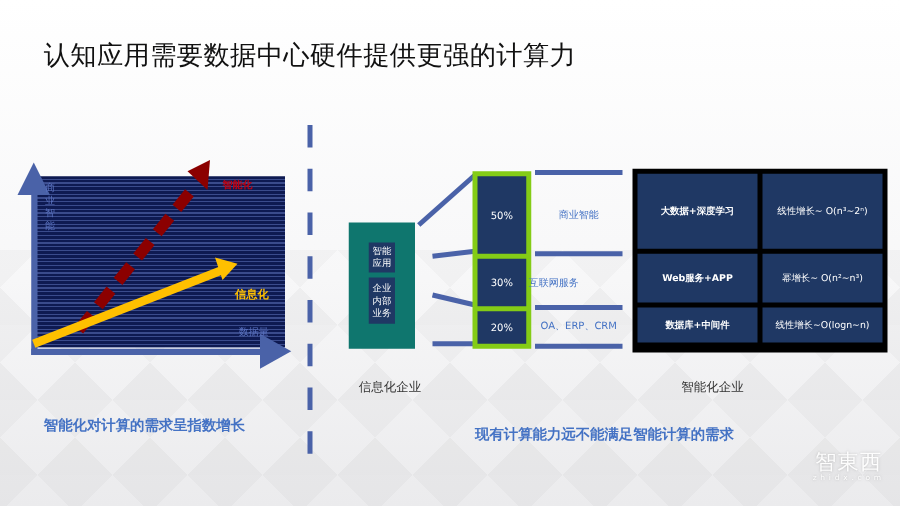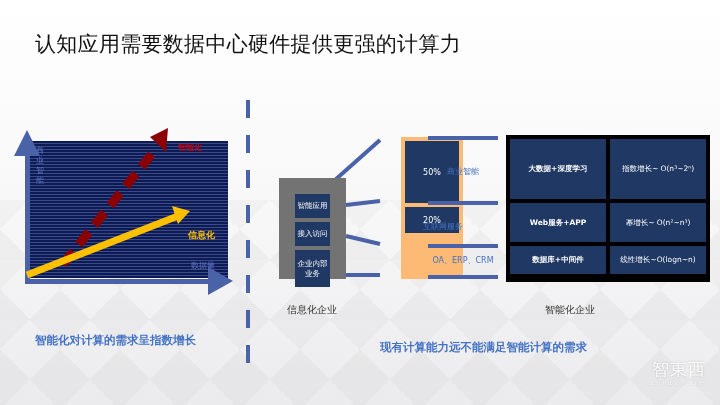--- a/index.html
+++ b/index.html
@@ -38,30 +38,30 @@
   .lbl-yellow { position: absolute; left: 188px; top: 109px; font-size: 9px; color: #ffc000; font-weight: bold; }
   .caption-left {
     position: absolute; left: 35px; top: 333px;
     font-size: 11.5px; font-weight: bold; color: #4472c4;
   }
   
   .divider { position: absolute; left: 246px; top: 100px; width: 4px; height: 270px; }
   .divider span { display: block; width: 4px; height: 18px; background: #4a62a8; margin-bottom: 17px; }
   
   .stack-left {
-    position: absolute; left: 279px; top: 178px; width: 67px; height: 101px;
-    background: #737373; padding: 16px;
+    position: absolute; left: 279px; top: 178px; width: 53px; height: 101px;
+    background: #0f766e; padding: 16px;
   }
   .stack-left div {
     background: #1f3864; color: #fff; font-size: 7.5px; text-align: center;
     display: flex; align-items: center; justify-content: center;
   }
   .mid-col {
-    position: absolute; left: 378px; top: 137px; width: 62px; height: 142px;
-    background: #fdba74; padding: 4px; margin-left: 23px;
+    position: absolute; left: 378px; top: 137px; width: 47px; height: 142px;
+    background: #84cc16; padding: 4px;
   }
   .mid-col div {
     background: #1f3864; color: #fff; font-size: 8px;
     display: flex; align-items: center; justify-content: center;
   }
   .hline { position: absolute; height: 4px; background: #4a62a8; }
   .mid-text { position: absolute; font-size: 8px; color: #4472c4; text-align: center; width: 70px; }
   .caption-mid { position: absolute; left: 287px; top: 303px; font-size: 10px; color: #333; }
   
   .grid {
@@ -131,43 +131,43 @@
 
 <svg style="position:absolute;left:0;top:0" width="720" height="405">
   <line x1="335" y1="180" x2="380" y2="140" stroke="#4a62a8" stroke-width="4"></line>
   <line x1="346" y1="205" x2="380" y2="201" stroke="#4a62a8" stroke-width="4"></line>
   <line x1="346" y1="236" x2="380" y2="244" stroke="#4a62a8" stroke-width="4"></line>
   <line x1="346" y1="275" x2="380" y2="275" stroke="#4a62a8" stroke-width="4"></line>
 </svg>
 
 <div class="stack-left">
   <div style="height:24px;margin-bottom:4px">智能应用</div>
-  <div style="height:24px;margin-bottom:4px">接入访问</div>
   <div style="height:37px">企业内部业务</div>
 </div>
 
 <div class="mid-col">
   <div style="height:62px;margin-bottom:4px">50%</div>
+  <div style="height:38px;margin-bottom:4px">30%</div>
   <div style="height:26px">20%</div>
 </div>
 
 <div class="hline" style="left:428px;top:136px;width:70px"></div>
 <div class="hline" style="left:428px;top:201px;width:70px"></div>
 <div class="hline" style="left:428px;top:244px;width:70px"></div>
 <div class="hline" style="left:428px;top:275px;width:70px"></div>
 
 <div class="mid-text" style="left:428px;top:166px">商业智能</div>
 <div class="mid-text" style="left:408px;top:221px">互联网服务</div>
 <div class="mid-text" style="left:428px;top:255px">OA、ERP、CRM</div>
 
 <div class="caption-mid">信息化企业</div>
 
 <div class="grid">
   <div>大数据+深度学习</div>
-  <div class="formula">指数增长~ O(n³~2ⁿ)</div>
+  <div class="formula">线性增长~ O(n³~2ⁿ)</div>
   <div>Web服务+APP</div>
   <div class="formula">幂增长~ O(n²~n³)</div>
   <div>数据库+中间件</div>
   <div class="formula">线性增长~O(logn~n)</div>
 </div>
 <div class="caption-right">智能化企业</div>
 
 <div class="caption-bottom">现有计算能力远不能满足智能计算的需求</div>
 
 <div class="watermark">

